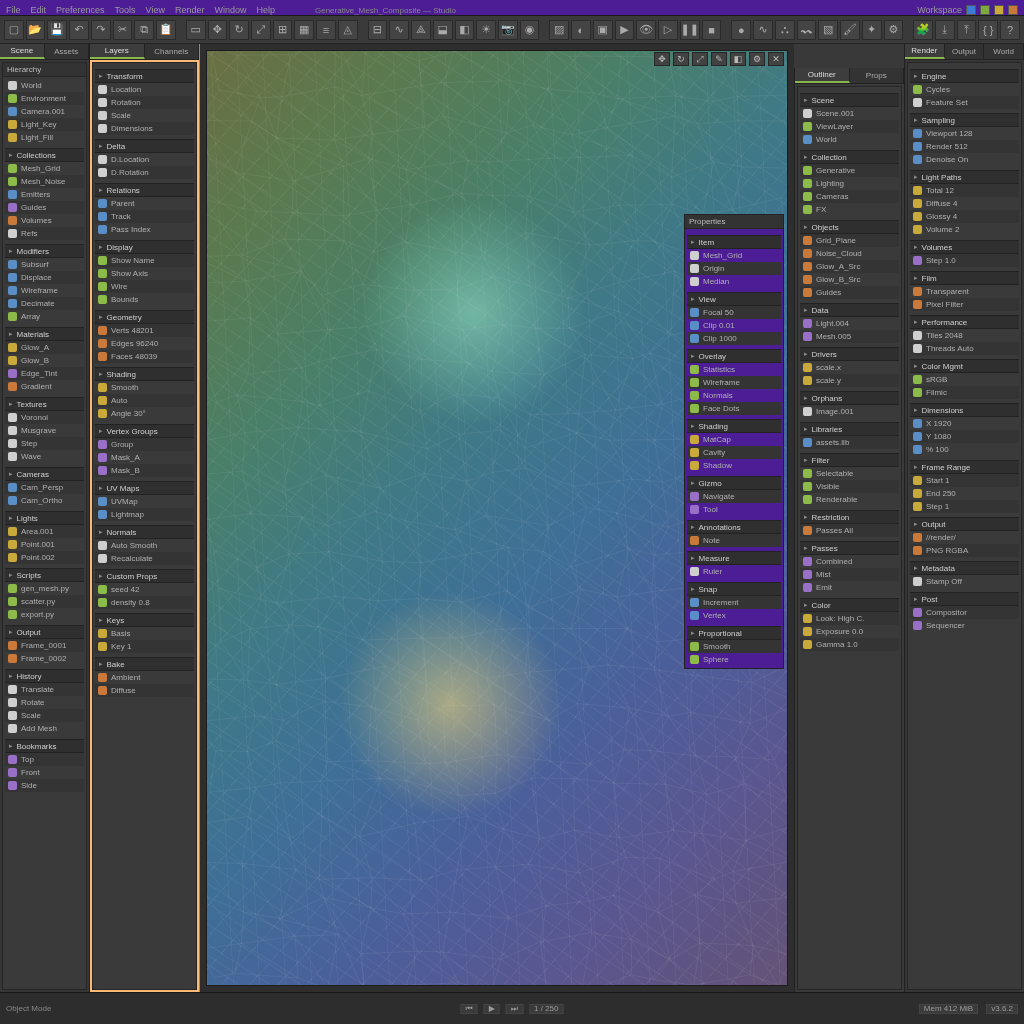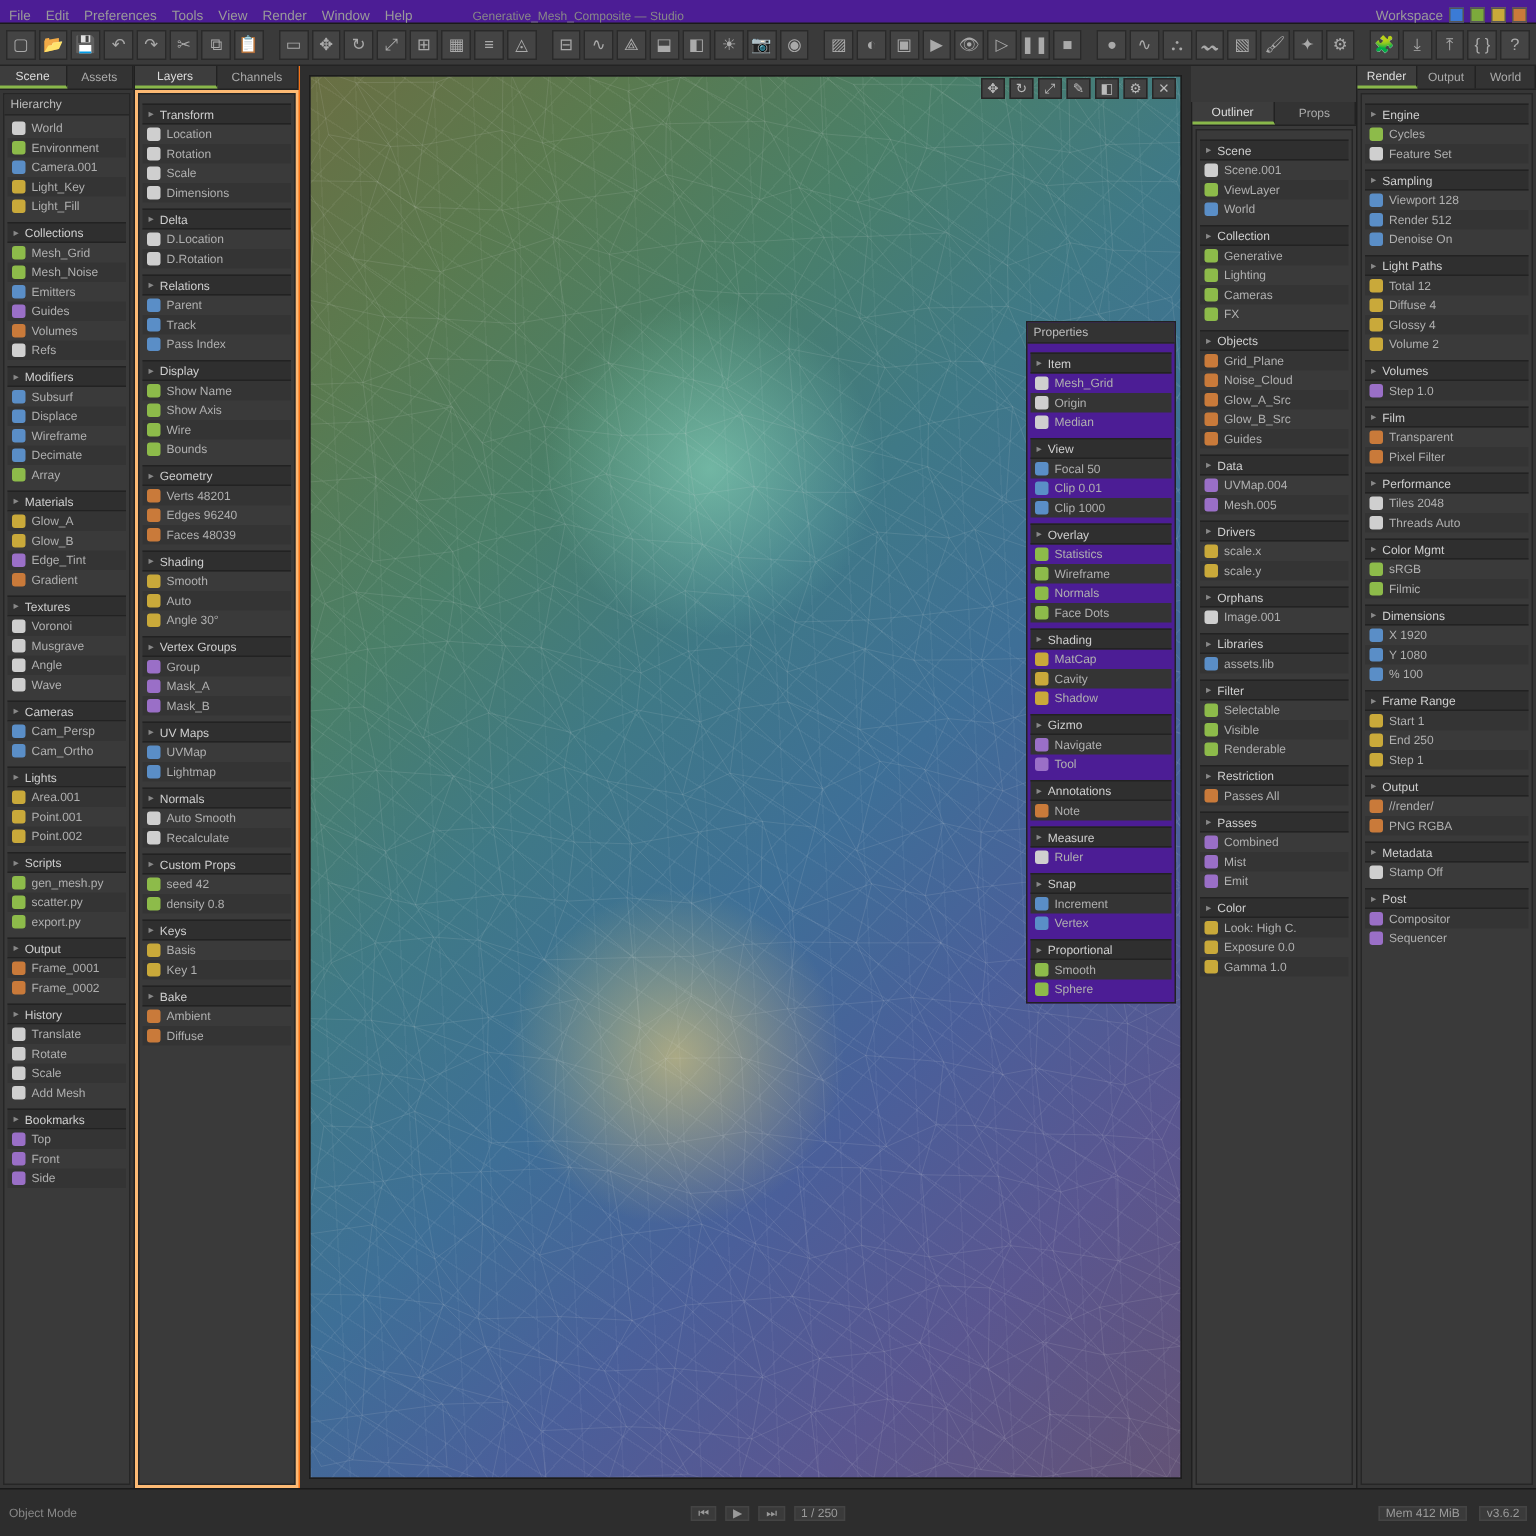--- a/index.html
+++ b/index.html
@@ -332,21 +332,21 @@
           <div class="row alt">
             <span class="ico w"></span>
             <span>Voronoi</span>
           </div>
           <div class="row">
             <span class="ico w"></span>
             <span>Musgrave</span>
           </div>
           <div class="row alt">
             <span class="ico w"></span>
-            <span>Angle</span>
+            <span>Step</span>
           </div>
           <div class="row">
             <span class="ico w"></span>
             <span>Wave</span>
           </div>
           <div class="section-hdr">Cameras</div>
           <div class="row alt">
             <span class="ico b"></span>
             <span>Cam_Persp</span>
           </div>
@@ -1790,21 +1790,21 @@
             <span class="ico o"></span>
             <span>Glow_B_Src</span>
           </div>
           <div class="row alt">
             <span class="ico o"></span>
             <span>Guides</span>
           </div>
           <div class="section-hdr">Data</div>
           <div class="row">
             <span class="ico p"></span>
-            <span>UVMap.004</span>
+            <span>Light.004</span>
           </div>
           <div class="row alt">
             <span class="ico p"></span>
             <span>Mesh.005</span>
           </div>
           <div class="section-hdr">Drivers</div>
           <div class="row">
             <span class="ico y"></span>
             <span>scale.x</span>
           </div>

